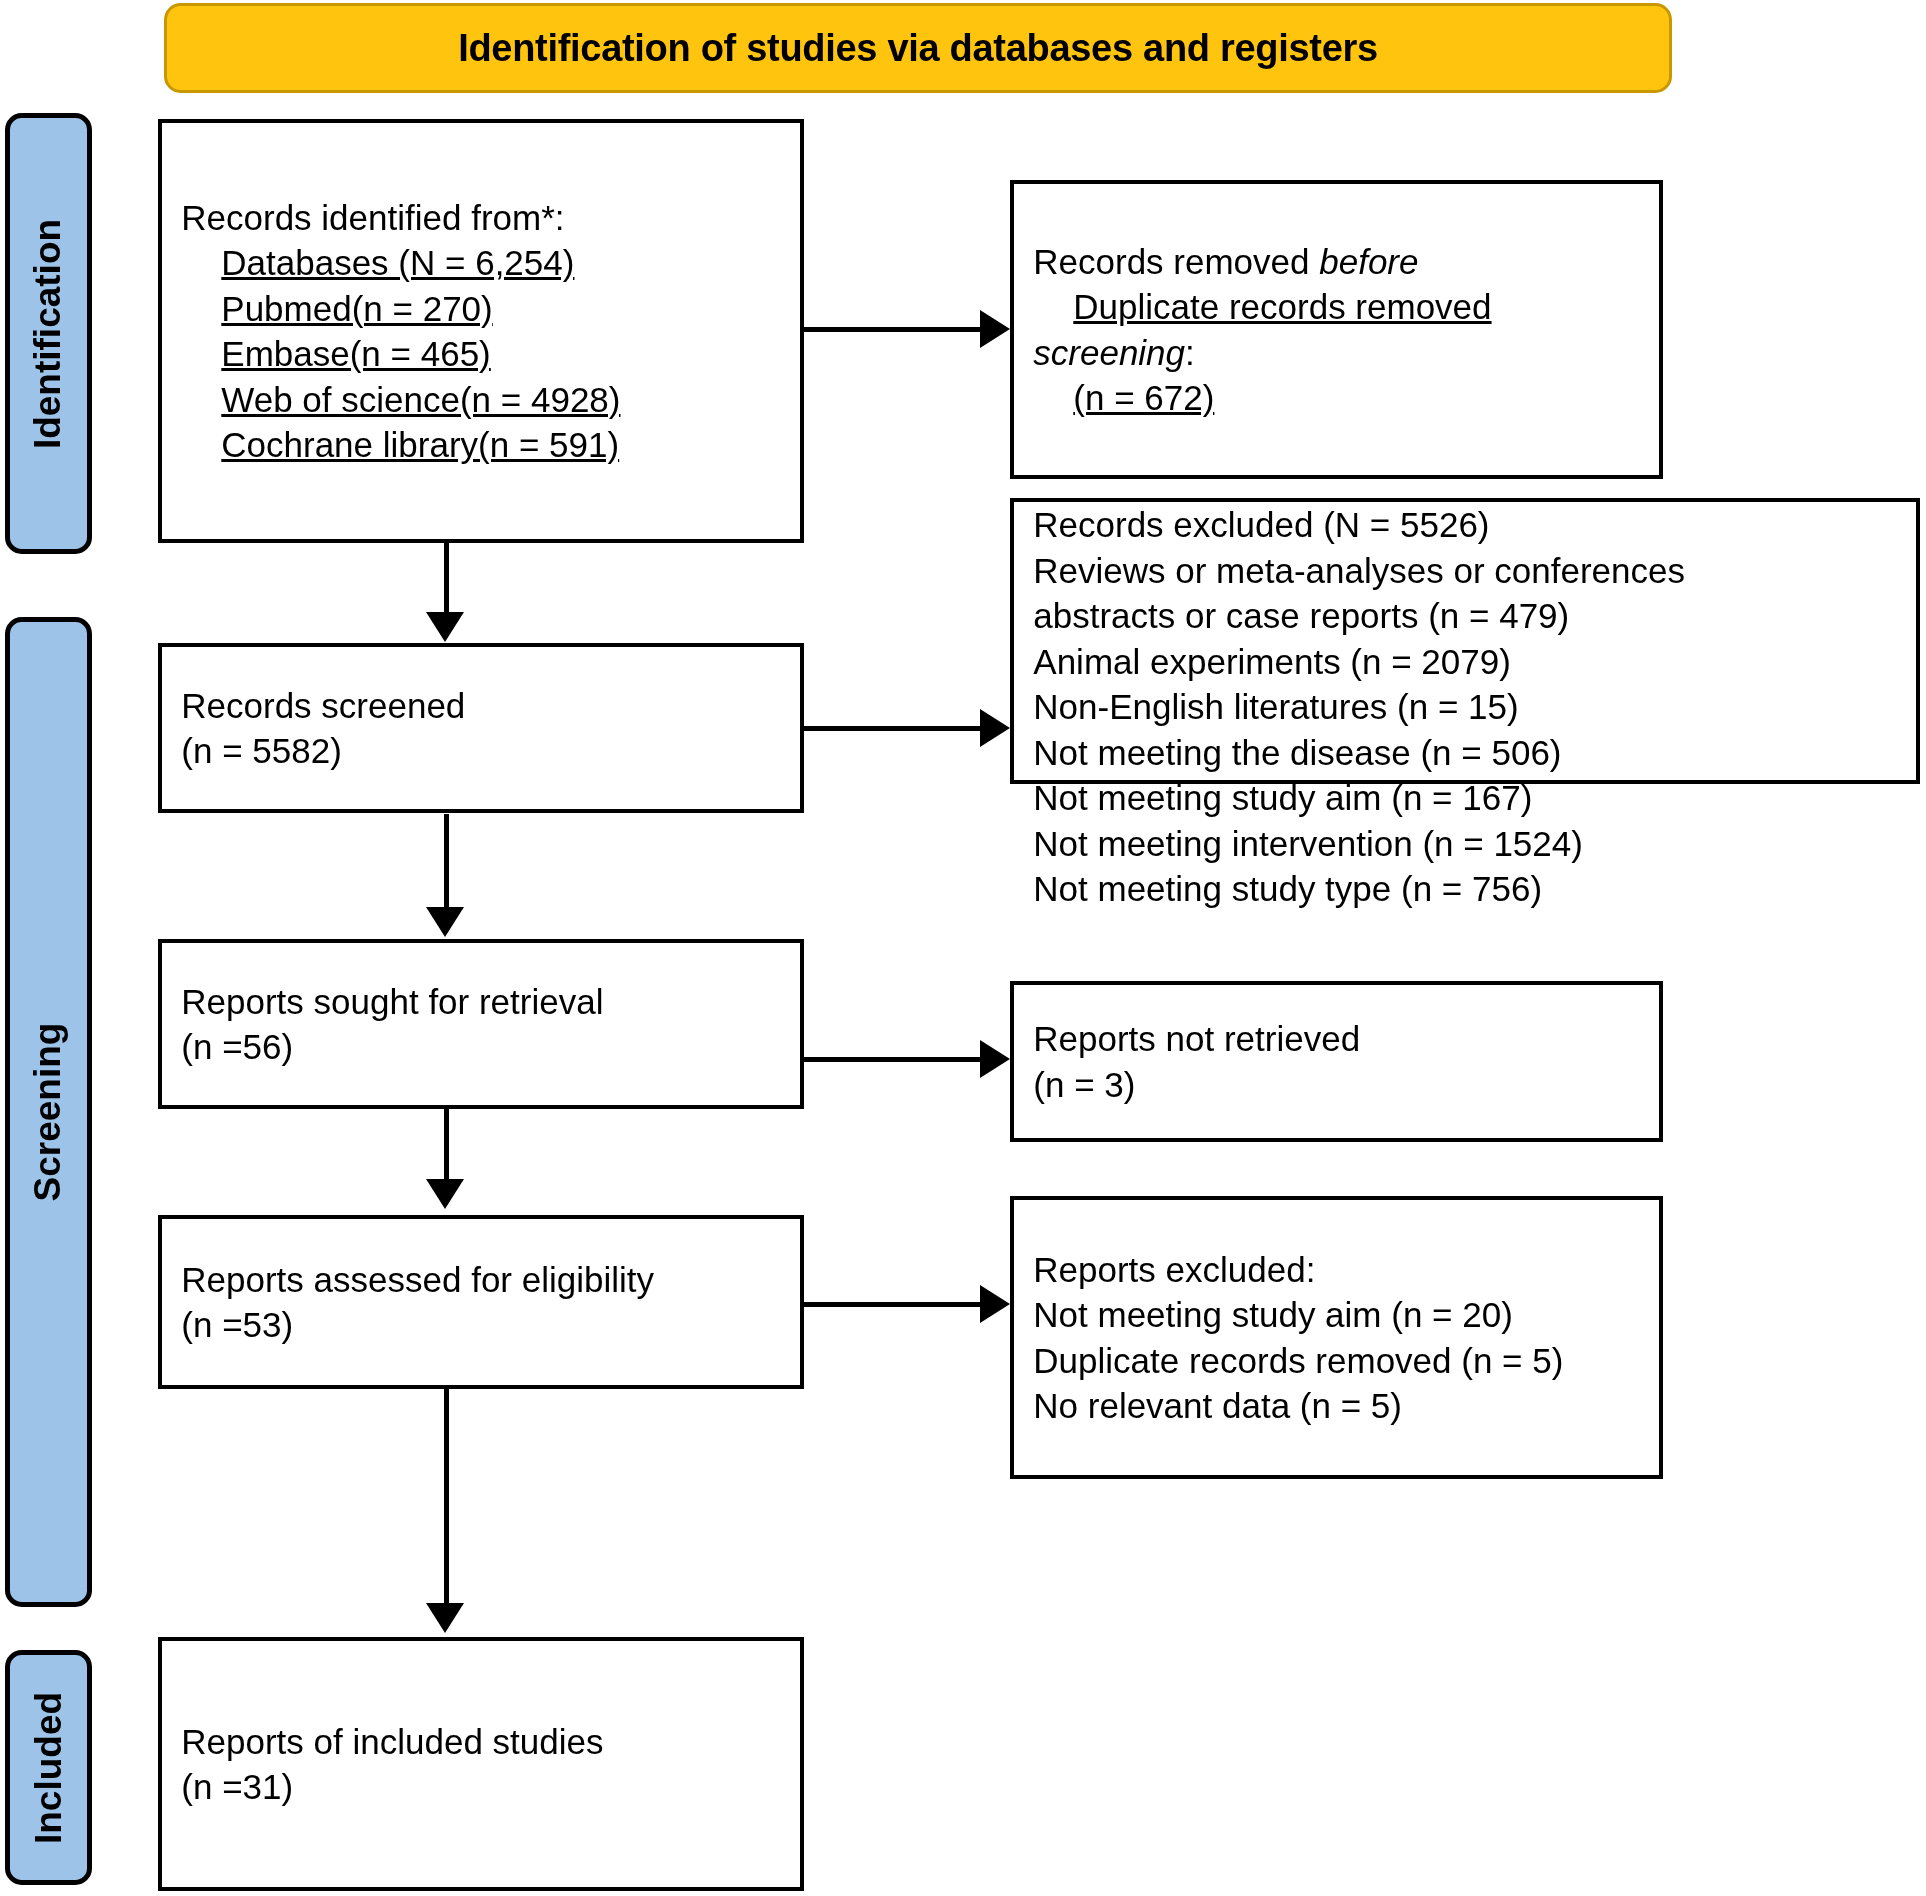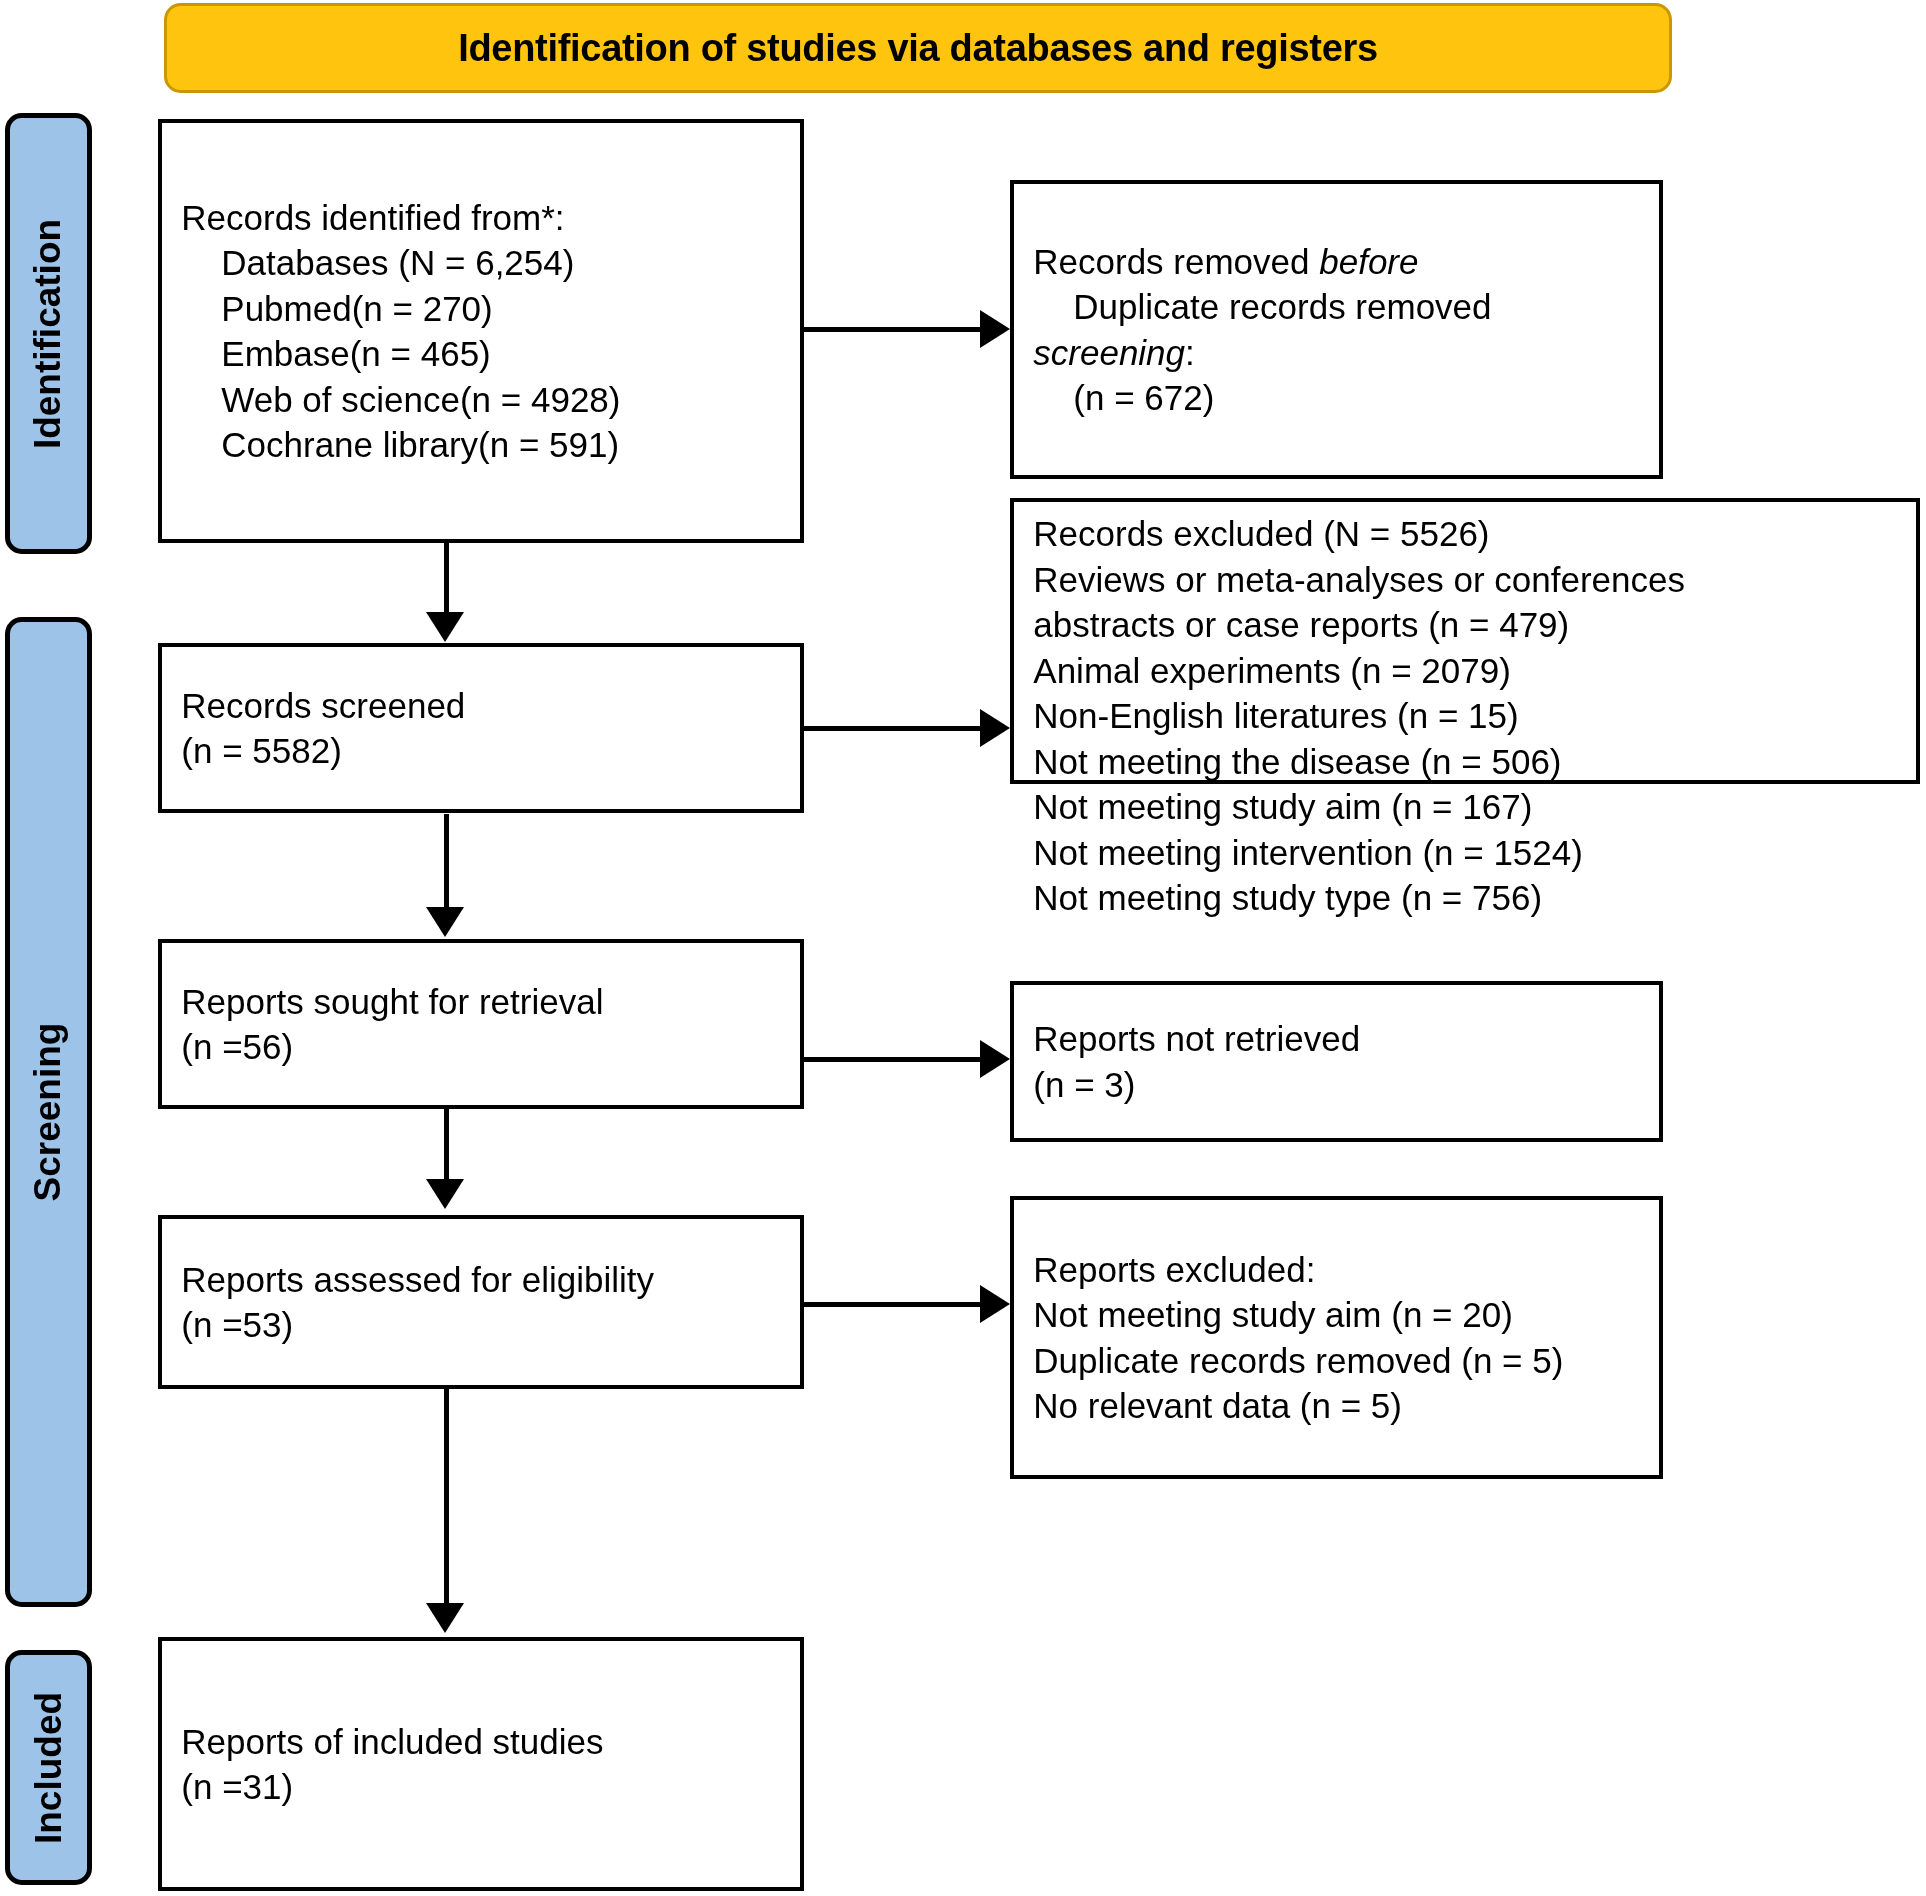--- a/index.html
+++ b/index.html
@@ -74,34 +74,34 @@
     flex-direction: column;
     justify-content: center;
   }
   .box-body {
     padding: 0 19.3px;
     font-size: 35px;
     line-height: 1.30;
     color: #000000;
   }
   .line { white-space: nowrap; }
-  .indent { padding-left: 40px; }
+  .indent { padding-left: 40px; text-decoration: underline; }
   .ital { font-style: italic; }
 
   
   #box-identified  { left: 158px; top: 119px;  width: 646px; height: 424px; }
   #box-screened    { left: 158px; top: 643px; width: 646px; height: 170px; }
   #box-sought      { left: 158px; top: 939px; width: 646px; height: 170px; }
   #box-assessed    { left: 158px; top: 1215px; width: 646px; height: 174px; }
   #box-included    { left: 158px; top: 1637px; width: 646px; height: 254px; }
 
   
   #box-removed     { left: 1010px; top: 180px;  width: 653px; height: 299px; }
   #box-excl-screen { left: 1010px; top: 498px;  width: 910px; height: 286px;
-                     justify-content: flex-start; padding-top: 9px; }
+                     justify-content: flex-start; }
   #box-notretr     { left: 1010px; top: 981px; width: 653px; height: 161px; }
   #box-excl-rep    { left: 1010px; top: 1196px; width: 653px; height: 283px; }
 
   
   .conn { position: absolute; background: #000000; }
   .v-line { width: 4.5px; }
   .h-line { height: 4.5px; }
   .arrow-down {
     position: absolute;
     width: 0; height: 0;

